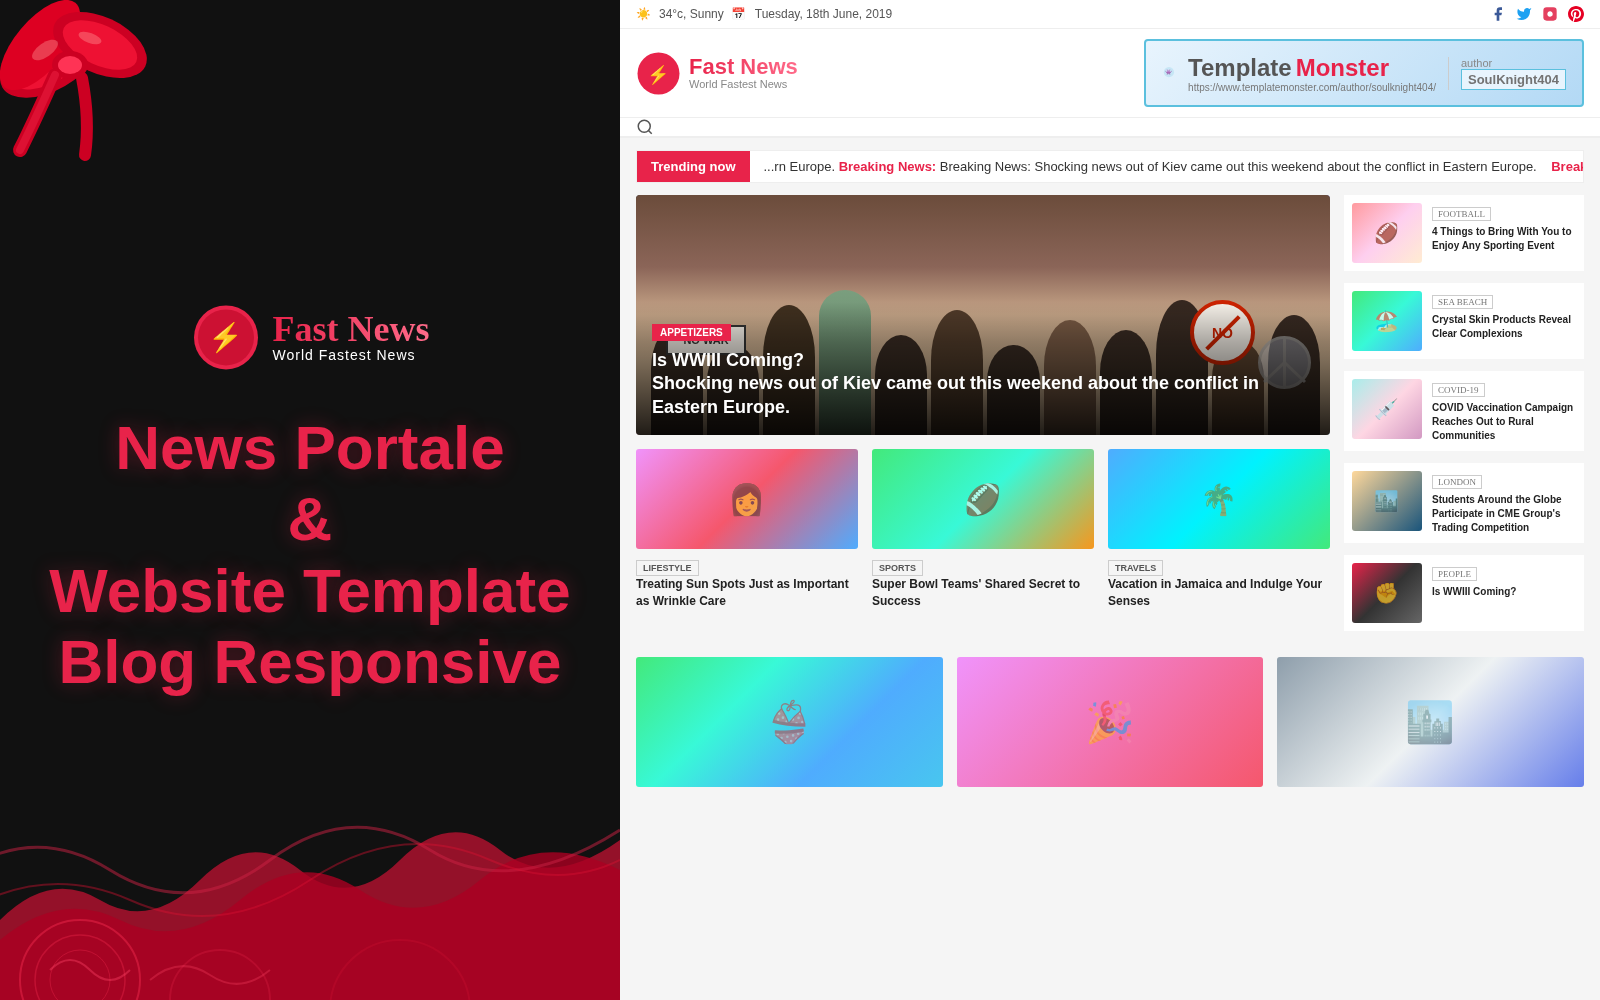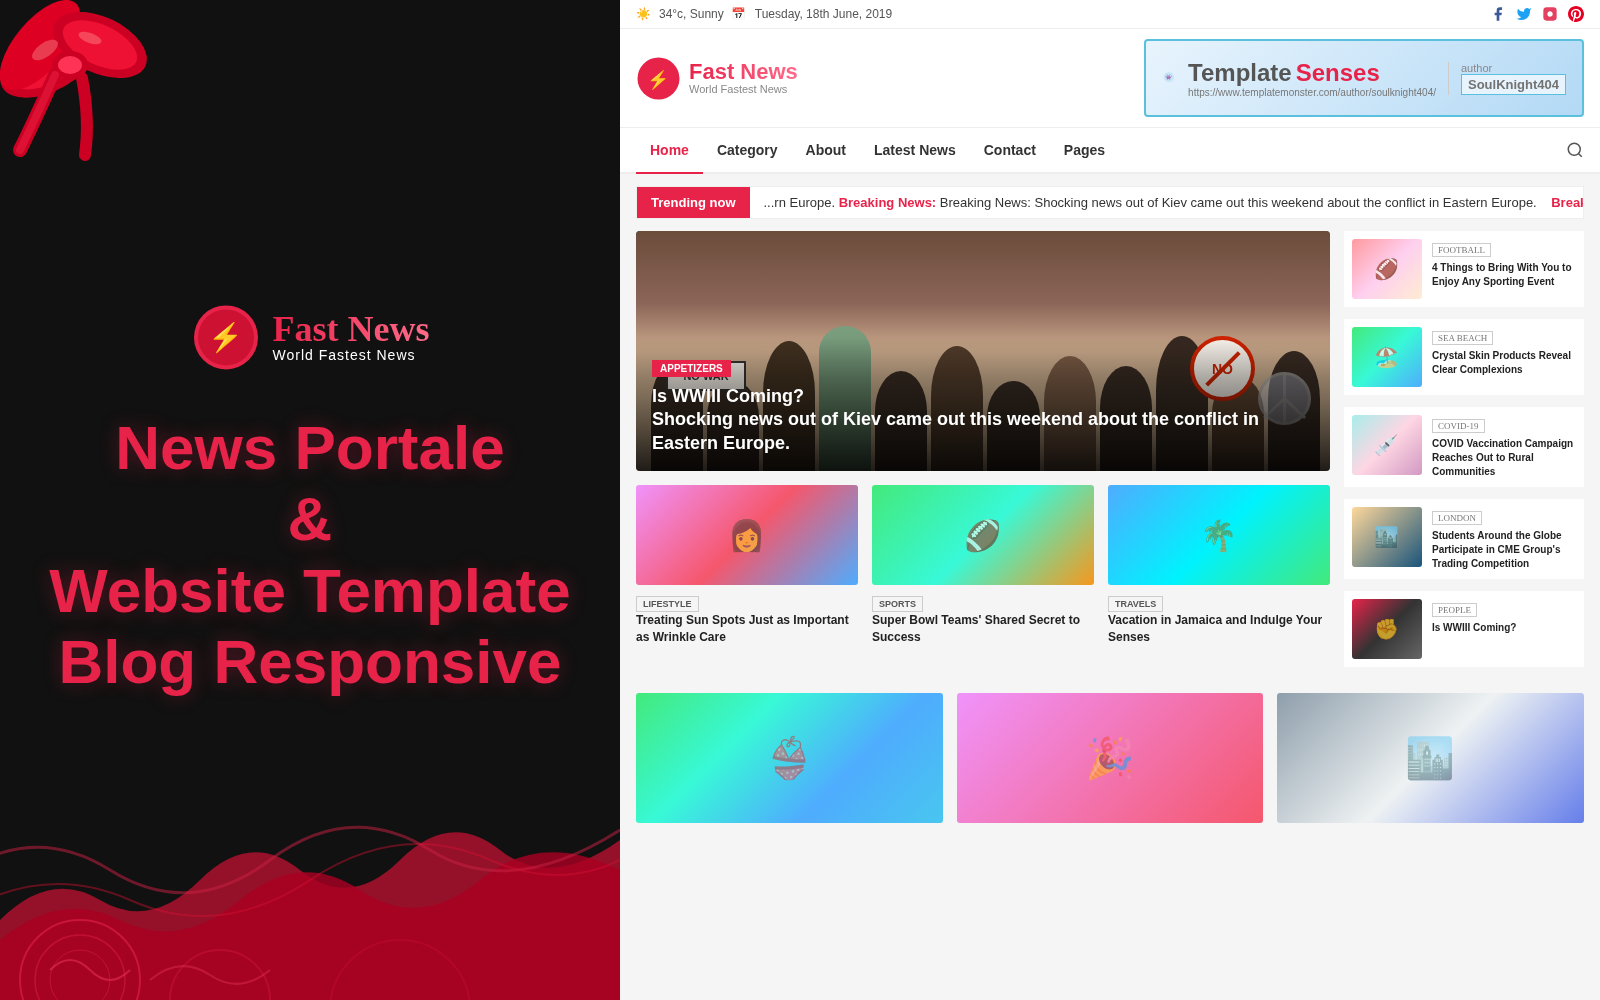--- a/index.html
+++ b/index.html
@@ -115,21 +115,21 @@
     }
 
     .header-banner {
       background: linear-gradient(135deg, #e8f4fd, #b3d9f5);
       border: 2px solid #5bc0de;
       border-radius: 4px;
       padding: 8px 16px;
       display: flex;
       align-items: center;
       gap: 12px;
-      height: 78px;
+      height: 68px;
       width: 440px;
     }
     .banner-author-highlight { font-size: 13px; font-weight: bold; color: #737373; background: #e8f4fd; padding: 2px 6px; border: 1px solid #5bc0de; }
 
     
     .nav {
       background: #fff;
       padding: 0 16px;
       border-bottom: 2px solid #eee;
       display: flex;
@@ -558,40 +558,32 @@
       </div>
     </div>
     <div class="header-banner">
       <svg width="55" height="50" viewBox="0 0 55 50">
         <circle cx="27" cy="22" r="20" fill="#5bc0de" opacity="0.2"></circle>
         <text x="27" y="30" text-anchor="middle" font-size="22" fill="#5bc0de">👾</text>
       </svg>
       <div>
         <div style="display:flex; gap:4px; align-items:baseline;">
           <span style="font-size:24px; font-weight:bold; color:#555;">Template</span>
-          <span style="font-size:24px; font-weight:bold; color:#e8234a;">Senses</span>
+          <span style="font-size:24px; font-weight:bold; color:#e8234a;">Monster</span>
         </div>
         <div style="font-size:10px; color:#777;">https://www.templatemonster.com/author/soulknight404/</div>
       </div>
       <div style="border-left: 1px solid #ccc; padding-left: 12px;">
         <div style="font-size:11px; color:#888;">author</div>
         <div class="banner-author-highlight">SoulKnight404</div>
       </div>
     </div>
   </div>
 
   <div class="nav">
-    <div class="nav-items">
-      <div class="nav-item active">Home</div>
-      <div class="nav-item">Category</div>
-      <div class="nav-item">About</div>
-      <div class="nav-item">Latest News</div>
-      <div class="nav-item">Contact</div>
-      <div class="nav-item">Pages</div>
-    </div>
     <svg class="nav-search" width="18" height="18" viewBox="0 0 24 24" fill="none" stroke="#555" stroke-width="2">
       <circle cx="11" cy="11" r="8"></circle>
         <line x1="21" y1="21" x2="16.65" y2="16.65"></line>
     </svg>
   </div>
 
   <div class="trending-bar">
     <div class="trending-label">Trending now</div>
     <div class="trending-text">
       <span>...rn Europe. </span>

